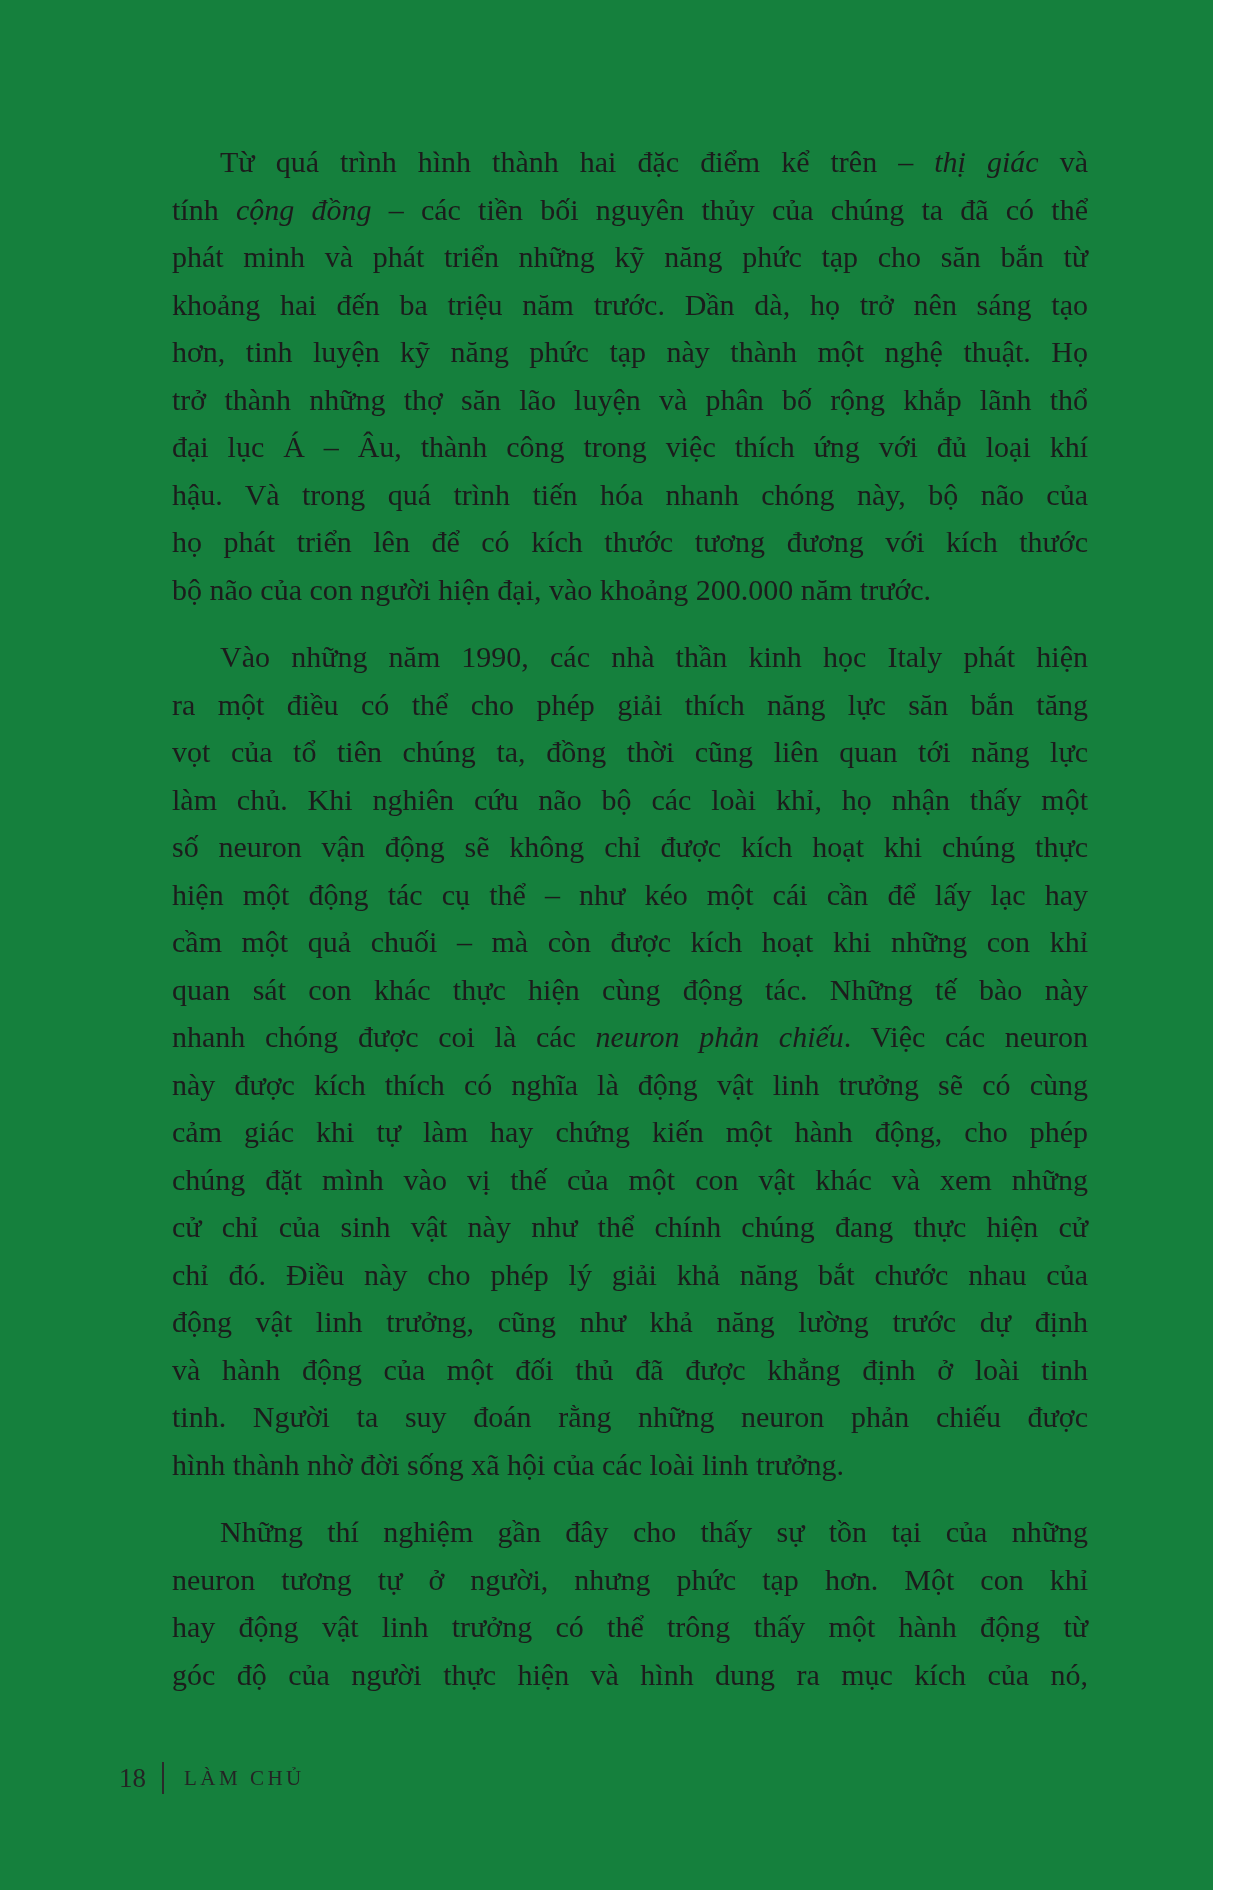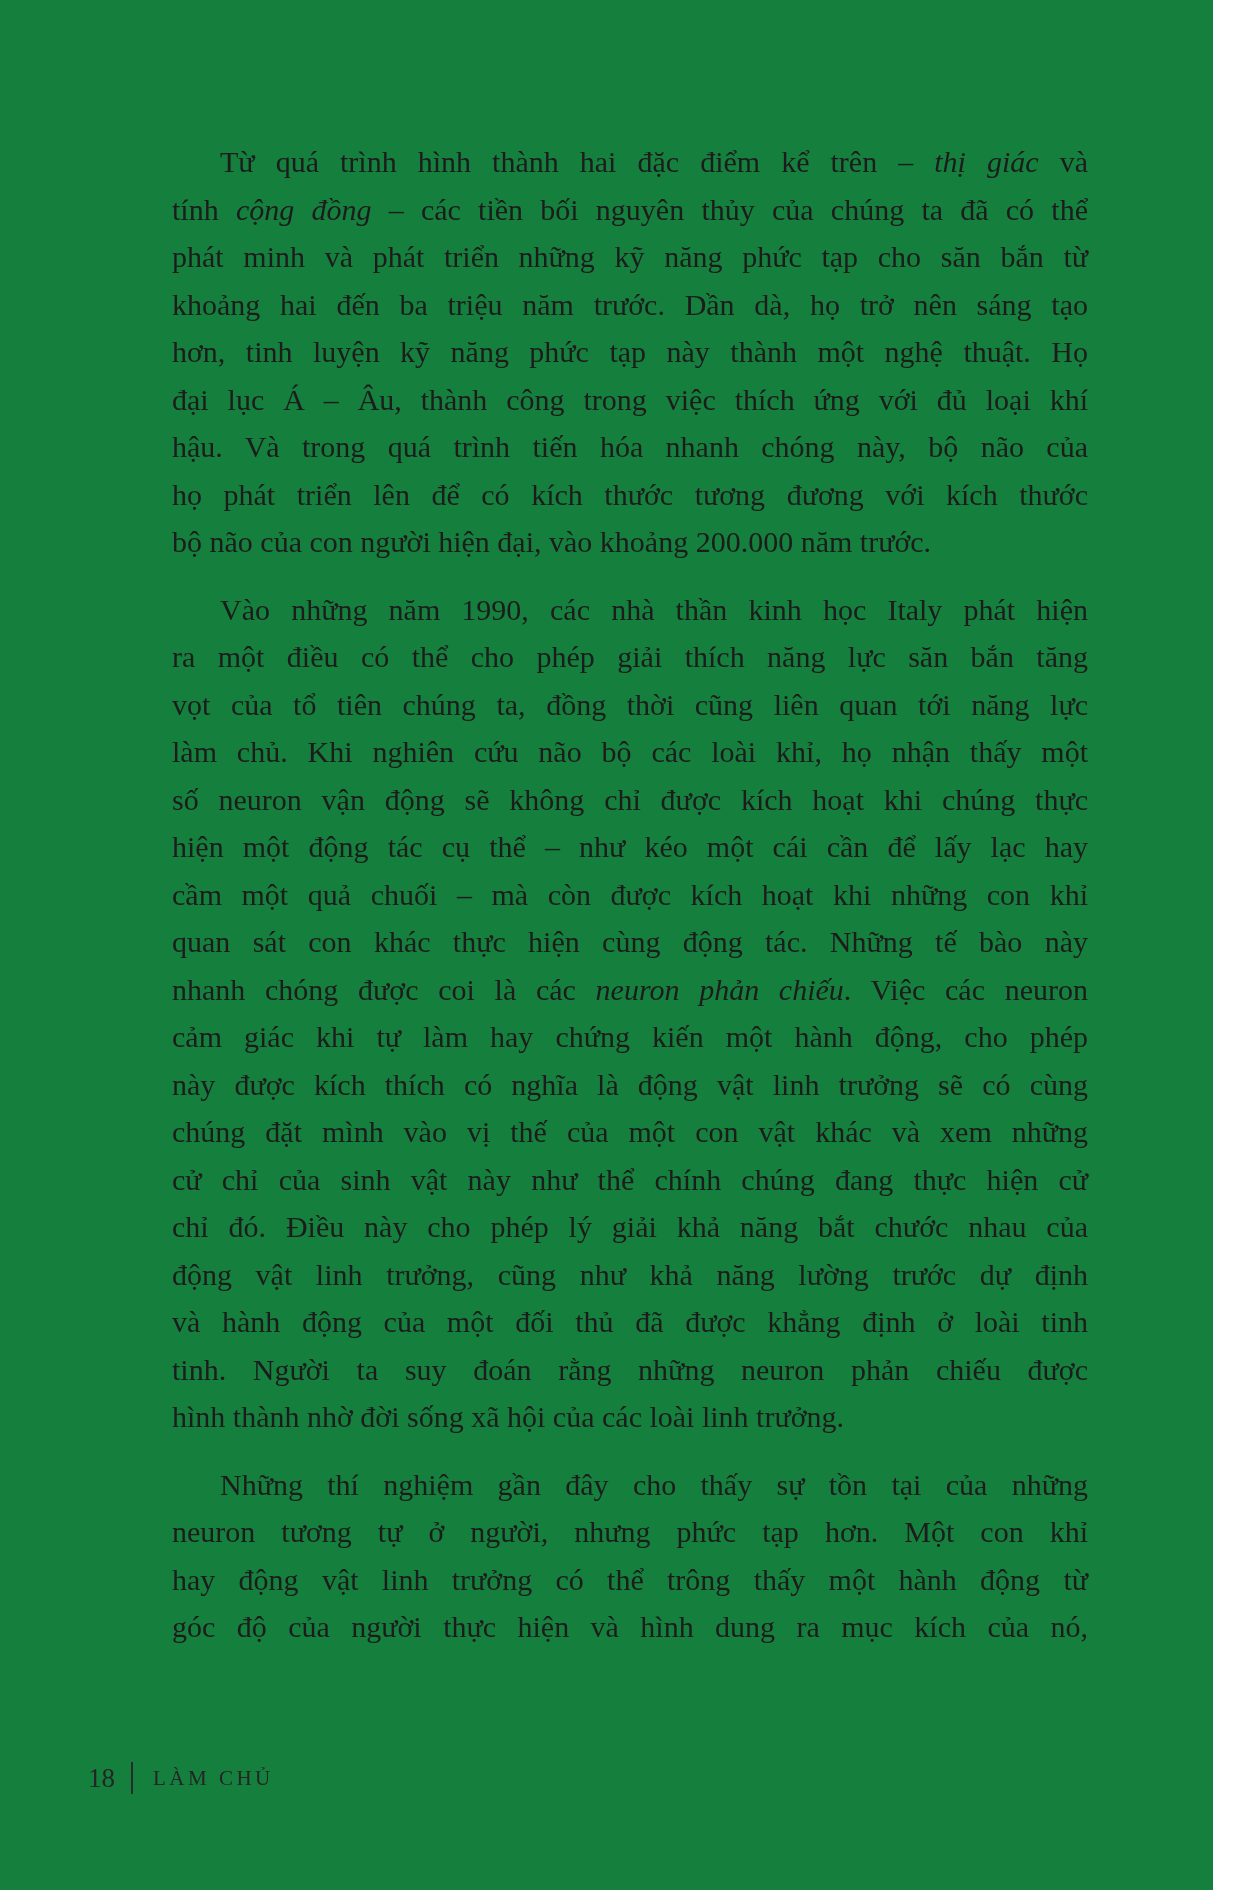--- a/index.html
+++ b/index.html
@@ -44,21 +44,21 @@
   }
   .line.last {
     text-align-last: left;
     font-family: Liberation Serif, serif;
   }
   .line em {
     font-style: italic;
   }
   .footer {
     position: absolute;
-    left: 88px;
+    left: 119px;
     top: 1760px;
     display: flex;
     align-items: center;
     color: #242424;
   }
   .footer .page-num {
     font-size: 27px;
     line-height: 36px;
   }
   .footer .rule {
@@ -79,37 +79,38 @@
 
 <div class="page">
 
   <main class="text-block" id="paragraphs">
       <div class="para">
         <div class="line first"><span>Từ quá trình hình thành hai đặc điểm kể trên – </span><em>thị giác</em><span> và</span></div>
         <div class="line"><span>tính </span><em>cộng đồng</em><span> – các tiền bối nguyên thủy của chúng ta đã có thể</span></div>
         <div class="line"><span>phát minh và phát triển những kỹ năng phức tạp cho săn bắn từ</span></div>
         <div class="line"><span>khoảng hai đến ba triệu năm trước. Dần dà, họ trở nên sáng tạo</span></div>
         <div class="line"><span>hơn, tinh luyện kỹ năng phức tạp này thành một nghệ thuật. Họ</span></div>
+        <div class="line"><span>trở thành những thợ săn lão luyện và phân bố rộng khắp lãnh thổ</span></div>
         <div class="line"><span>đại lục Á – Âu, thành công trong việc thích ứng với đủ loại khí</span></div>
         <div class="line"><span>hậu. Và trong quá trình tiến hóa nhanh chóng này, bộ não của</span></div>
         <div class="line"><span>họ phát triển lên để có kích thước tương đương với kích thước</span></div>
         <div class="line last"><span>bộ não của con người hiện đại, vào khoảng 200.000 năm trước.</span></div>
       </div>
       <div class="para">
         <div class="line first"><span>Vào những năm 1990, các nhà thần kinh học Italy phát hiện</span></div>
         <div class="line"><span>ra một điều có thể cho phép giải thích năng lực săn bắn tăng</span></div>
         <div class="line"><span>vọt của tổ tiên chúng ta, đồng thời cũng liên quan tới năng lực</span></div>
         <div class="line"><span>làm chủ. Khi nghiên cứu não bộ các loài khỉ, họ nhận thấy một</span></div>
         <div class="line"><span>số neuron vận động sẽ không chỉ được kích hoạt khi chúng thực</span></div>
         <div class="line"><span>hiện một động tác cụ thể – như kéo một cái cần để lấy lạc hay</span></div>
         <div class="line"><span>cầm một quả chuối – mà còn được kích hoạt khi những con khỉ</span></div>
         <div class="line"><span>quan sát con khác thực hiện cùng động tác. Những tế bào này</span></div>
         <div class="line"><span>nhanh chóng được coi là các </span><em>neuron phản chiếu</em><span>. Việc các neuron</span></div>
+        <div class="line"><span>này được kích thích có nghĩa là động vật linh trưởng sẽ có cùng</span></div>
         <div class="line"><span>cảm giác khi tự làm hay chứng kiến một hành động, cho phép</span></div>
-        <div class="line"><span>này được kích thích có nghĩa là động vật linh trưởng sẽ có cùng</span></div>
         <div class="line"><span>chúng đặt mình vào vị thế của một con vật khác và xem những</span></div>
         <div class="line"><span>cử chỉ của sinh vật này như thể chính chúng đang thực hiện cử</span></div>
         <div class="line"><span>chỉ đó. Điều này cho phép lý giải khả năng bắt chước nhau của</span></div>
         <div class="line"><span>động vật linh trưởng, cũng như khả năng lường trước dự định</span></div>
         <div class="line"><span>và hành động của một đối thủ đã được khẳng định ở loài tinh</span></div>
         <div class="line"><span>tinh. Người ta suy đoán rằng những neuron phản chiếu được</span></div>
         <div class="line last"><span>hình thành nhờ đời sống xã hội của các loài linh trưởng.</span></div>
       </div>
       <div class="para">
         <div class="line first"><span>Những thí nghiệm gần đây cho thấy sự tồn tại của những</span></div>

